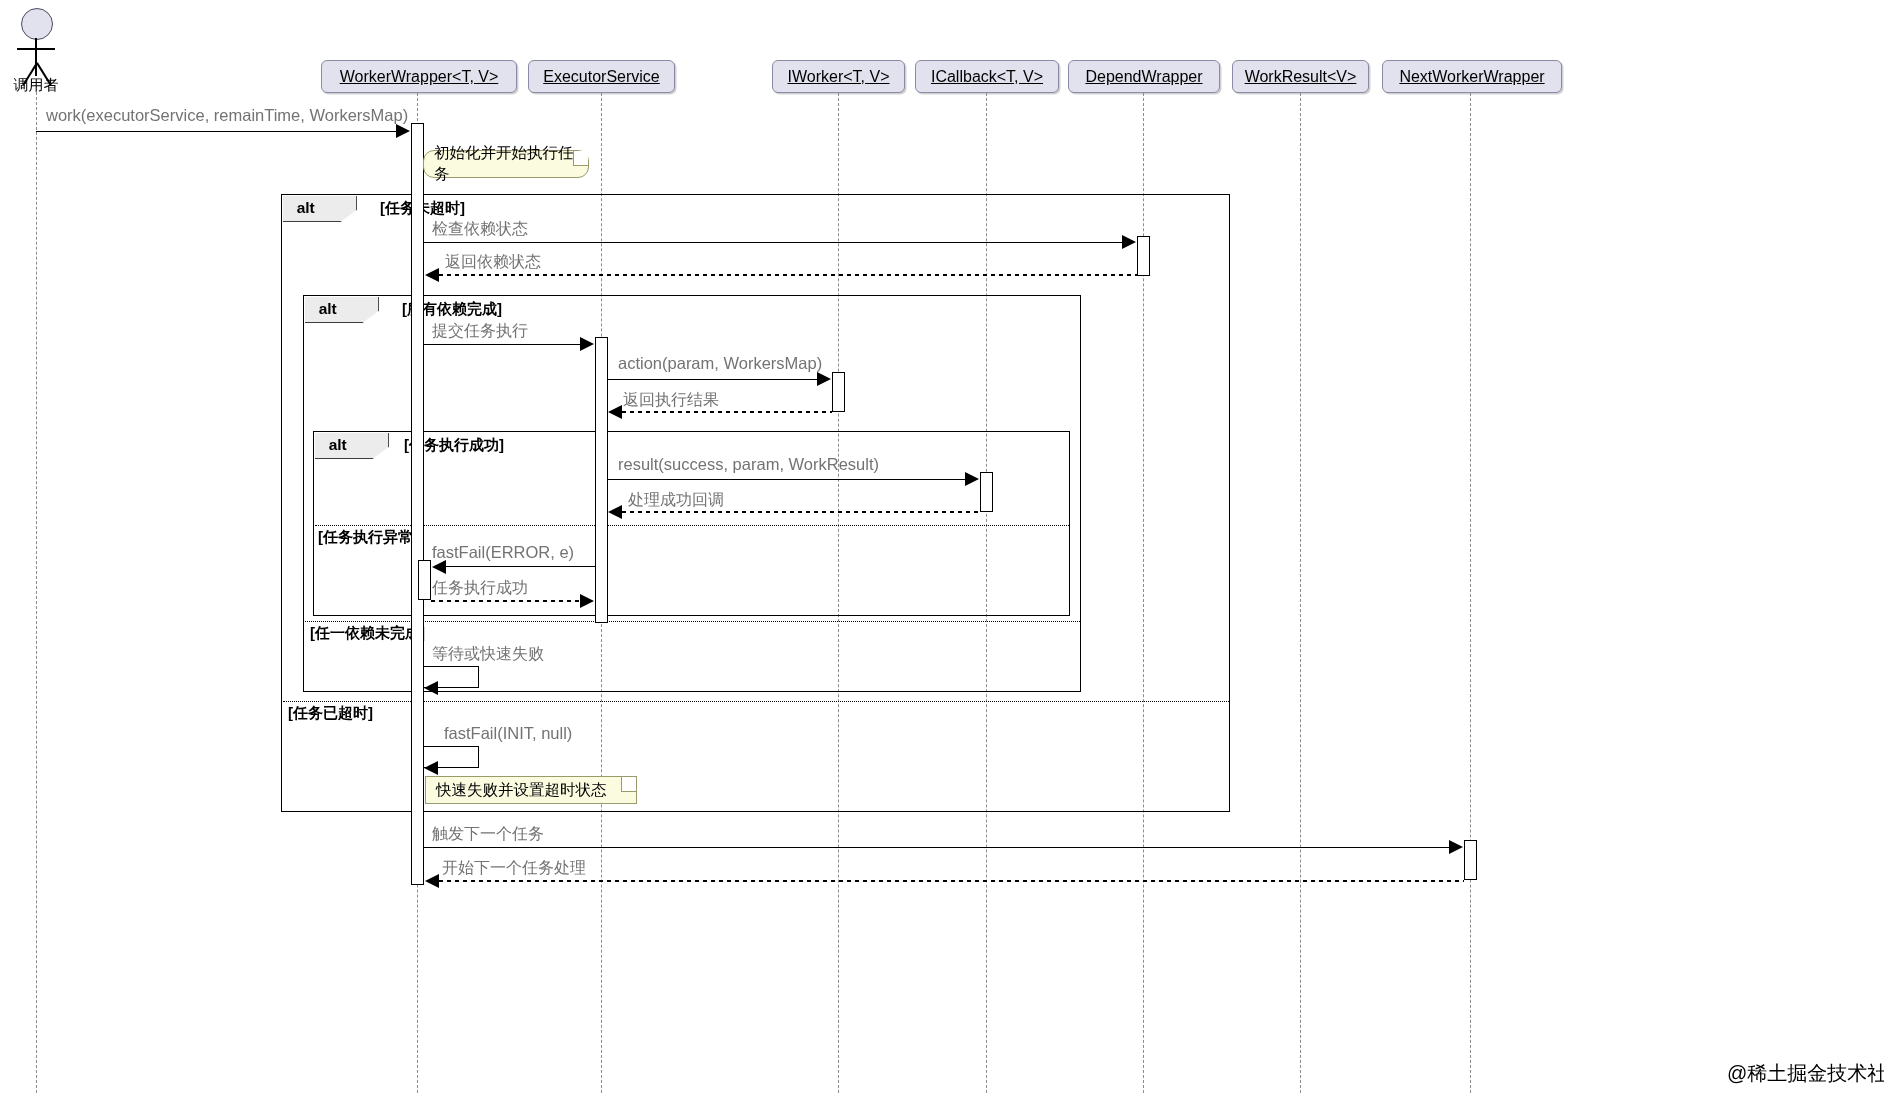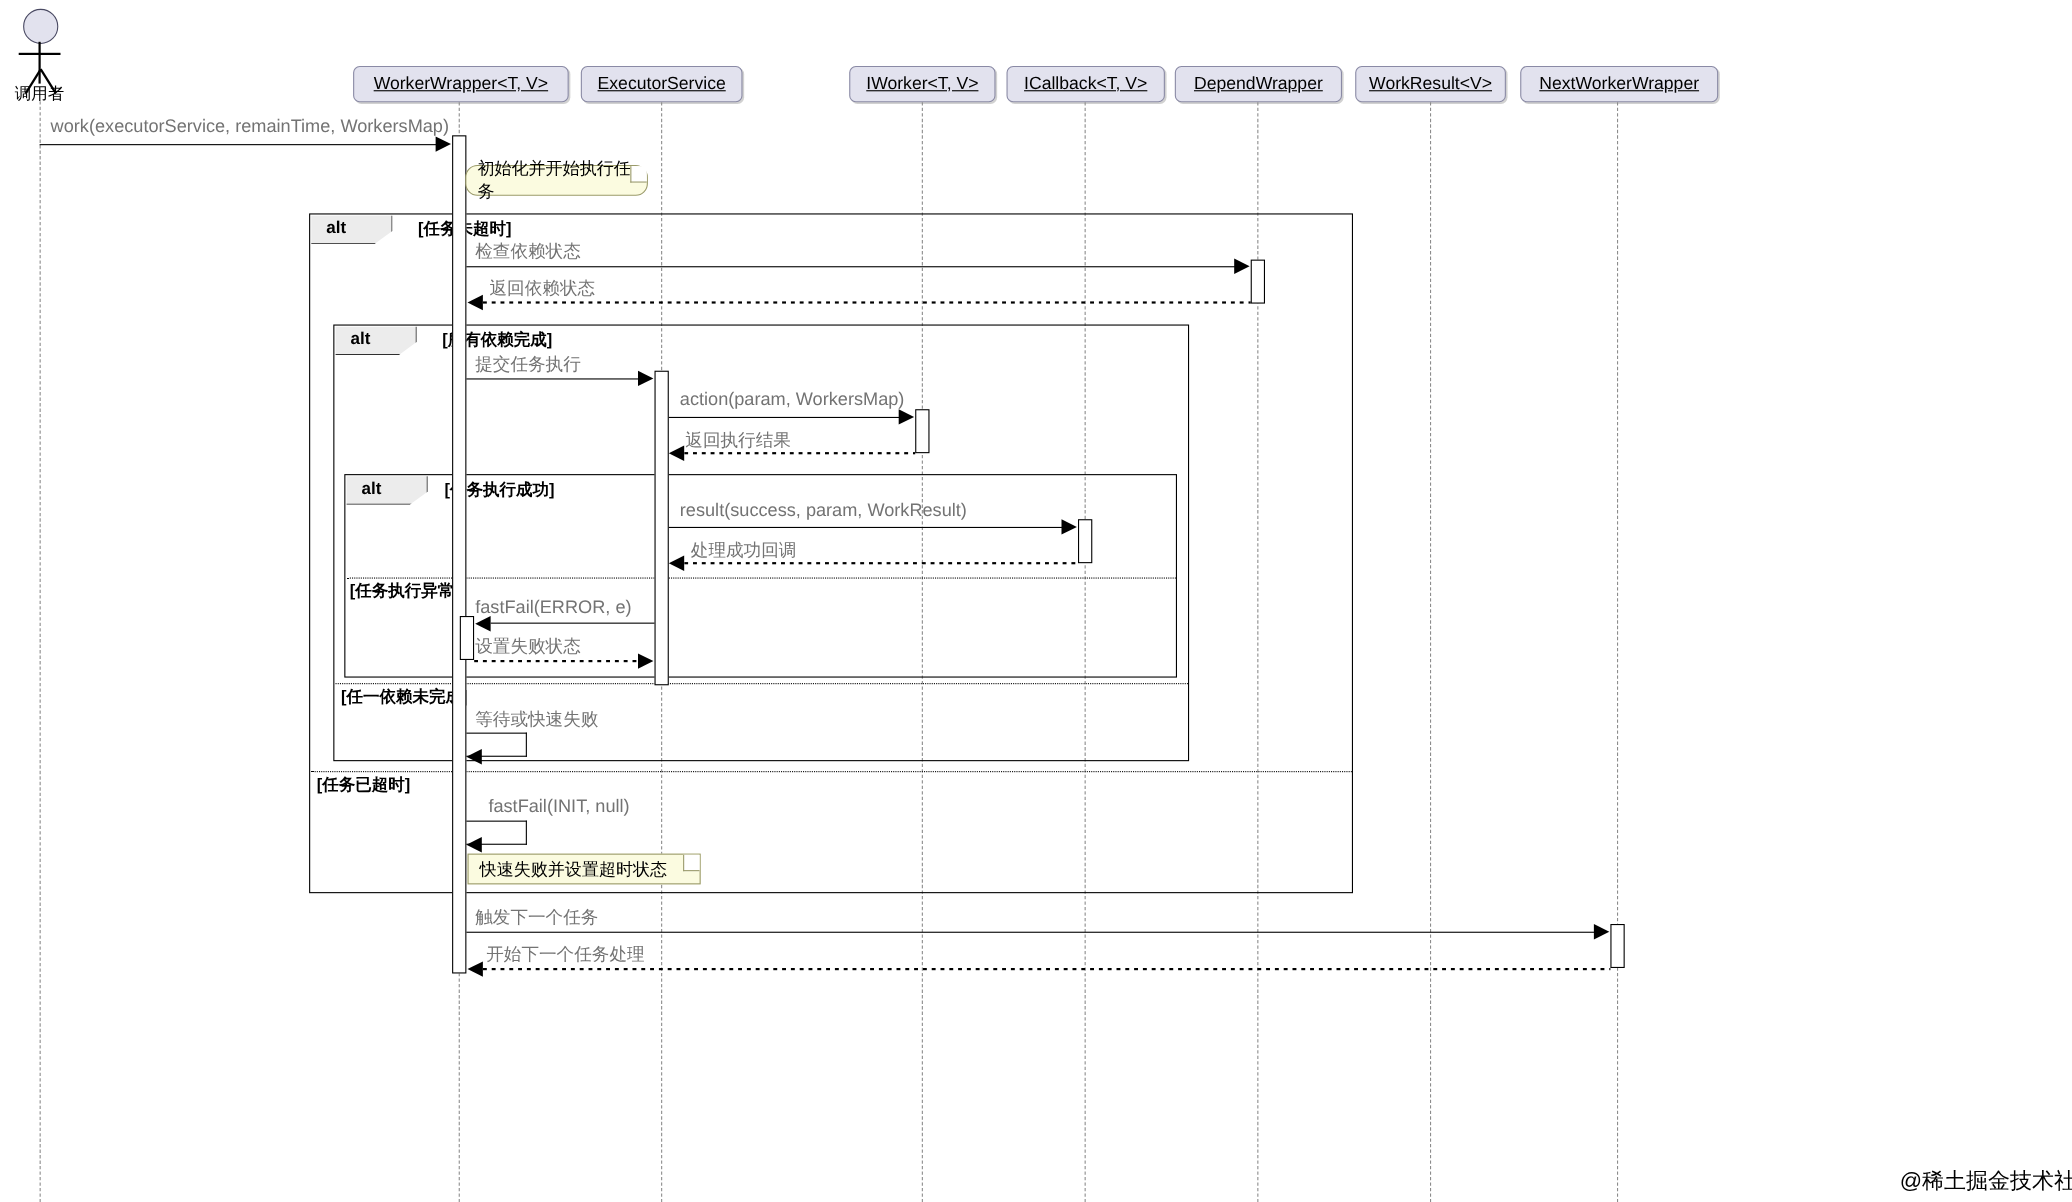--- a/index.html
+++ b/index.html
@@ -167,21 +167,21 @@
   <div class="arrow right" style="left:965px;top:472px;"></div>
 
   <div class="msg-text cjk" style="left:628px;top:490px;">处理成功回调</div>
   <div class="msg-line dotted" style="left:622px;top:511px;width:358px;"></div>
   <div class="arrow left" style="left:608px;top:505px;"></div>
 
   <div class="msg-text" style="left:432px;top:543px;">fastFail(ERROR, e)</div>
   <div class="msg-line solid" style="left:446px;top:566px;width:149px;"></div>
   <div class="arrow left" style="left:432px;top:560px;"></div>
 
-  <div class="msg-text cjk" style="left:432px;top:578px;">设置失败状态</div>
+  <div class="msg-text cjk" style="left:432px;top:578px;">任务执行成功</div>
   <div class="msg-line dotted" style="left:431px;top:600px;width:149px;"></div>
   <div class="arrow right" style="left:580px;top:594px;"></div>
 
   <div class="msg-text cjk" style="left:432px;top:644px;">等待或快速失败</div>
   <div class="selfcall" style="left:424px;top:666px;width:55px;height:22px;"></div>
   <div class="arrow left" style="left:424px;top:681px;"></div>
 
   <div class="msg-text" style="left:432px;top:724px;margin-left:12px;">fastFail(INIT, null)</div>
   <div class="selfcall" style="left:424px;top:746px;width:55px;height:22px;"></div>
   <div class="arrow left" style="left:424px;top:761px;"></div>

